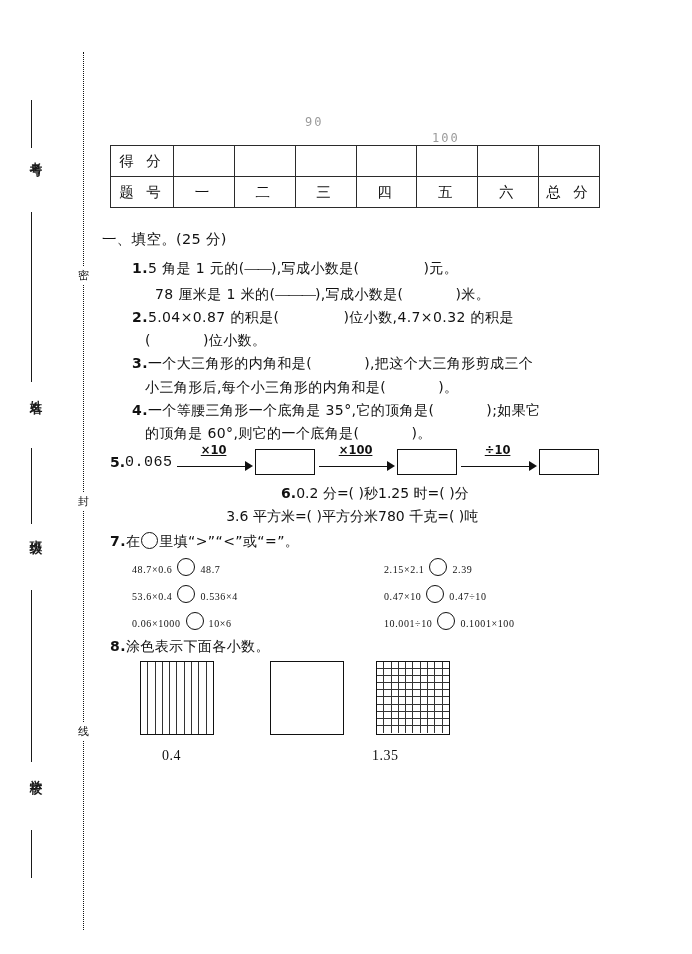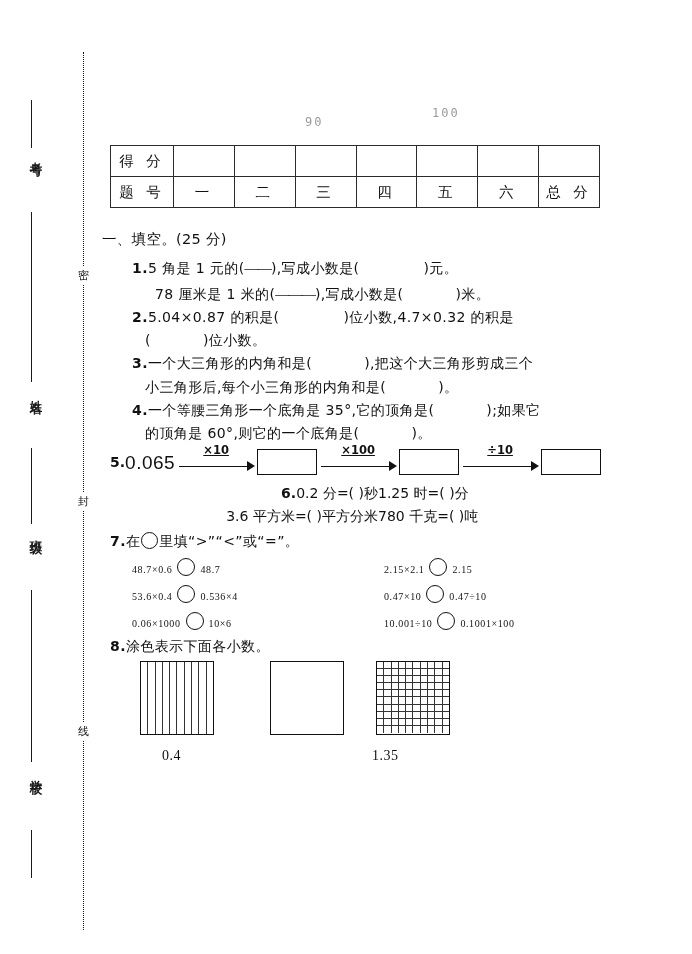--- a/index.html
+++ b/index.html
@@ -159,21 +159,21 @@
     margin: 0 1px;
   }
 
   
   #flow {
     display: flex;
     align-items: center;
     margin: 4px 0 11px 0;
     white-space: nowrap;
   }
-  .flow-start { font-family: Liberation Sans, sans-serif; font-size: 19px; letter-spacing: .5px; }
+  .flow-start { font-family: Liberation Mono, monospace; font-size: 15px; letter-spacing: .5px; }
   .arrow-wrap {
     position: relative;
     width: 78px;
     height: 26px;
     margin: 0 2px;
   }
   .arrow-label {
     position: absolute;
     top: -4px;
     left: 50%;
@@ -270,21 +270,21 @@
   <div class="vlabel" style="top:770px;">学校</div>
   <div class="vrule" style="top:830px;height:48px;"></div>
 </div>
 
 <div id="seal-line"></div>
 <div class="seal-char" style="top:266px;">密</div>
 <div class="seal-char" style="top:492px;">封</div>
 <div class="seal-char" style="top:722px;">线</div>
 
 <div class="ghost-num" style="left:305px;top:115px;">90</div>
-<div class="ghost-num" style="left:432px;top:106px;">100</div>
+<div class="ghost-num" style="left:432px;top:131px;">100</div>
 
 <table id="score-table">
   <tbody>
       <tr>
     <td class="head-cell">得 分</td>
     <td></td>
     <td></td>
     <td></td>
     <td></td>
     <td></td>
@@ -362,21 +362,21 @@
       <span class="c1 cn" style="width:246px">3.6 平方米=(         )平方分米</span>
       <span class="c2 cn">780 千克=(        )吨</span>
     </div>
   </div>
 
   <div class="q">
     <span class="qline" style="padding-left:0"><span class="qnum">7.</span><span class="cn">在</span><span class="circle-inline"></span><span class="cn">里填“&gt;”“&lt;”或“=”。</span></span>
 
     <div class="cmp-row">
       <span class="c1"><span class="num">48.7×0.6</span><span class="circle"></span><span class="num">48.7</span></span>
-      <span class="c2"><span class="num">2.15×2.1</span><span class="circle"></span><span class="num">2.15</span></span>
+      <span class="c2"><span class="num">2.15×2.1</span><span class="circle"></span><span class="num">2.39</span></span>
     </div>
 
     <div class="cmp-row">
       <span class="c1"><span class="num">53.6×0.4</span><span class="circle"></span><span class="num">0.536×4</span></span>
       <span class="c2"><span class="num">0.47×10</span><span class="circle"></span><span class="num">0.47÷10</span></span>
     </div>
 
     <div class="cmp-row">
       <span class="c1"><span class="num">0.06×1000</span><span class="circle"></span><span class="num">10×6</span></span>
       <span class="c2"><span class="num">10.001÷10</span><span class="circle"></span><span class="num">0.1001×100</span></span>

